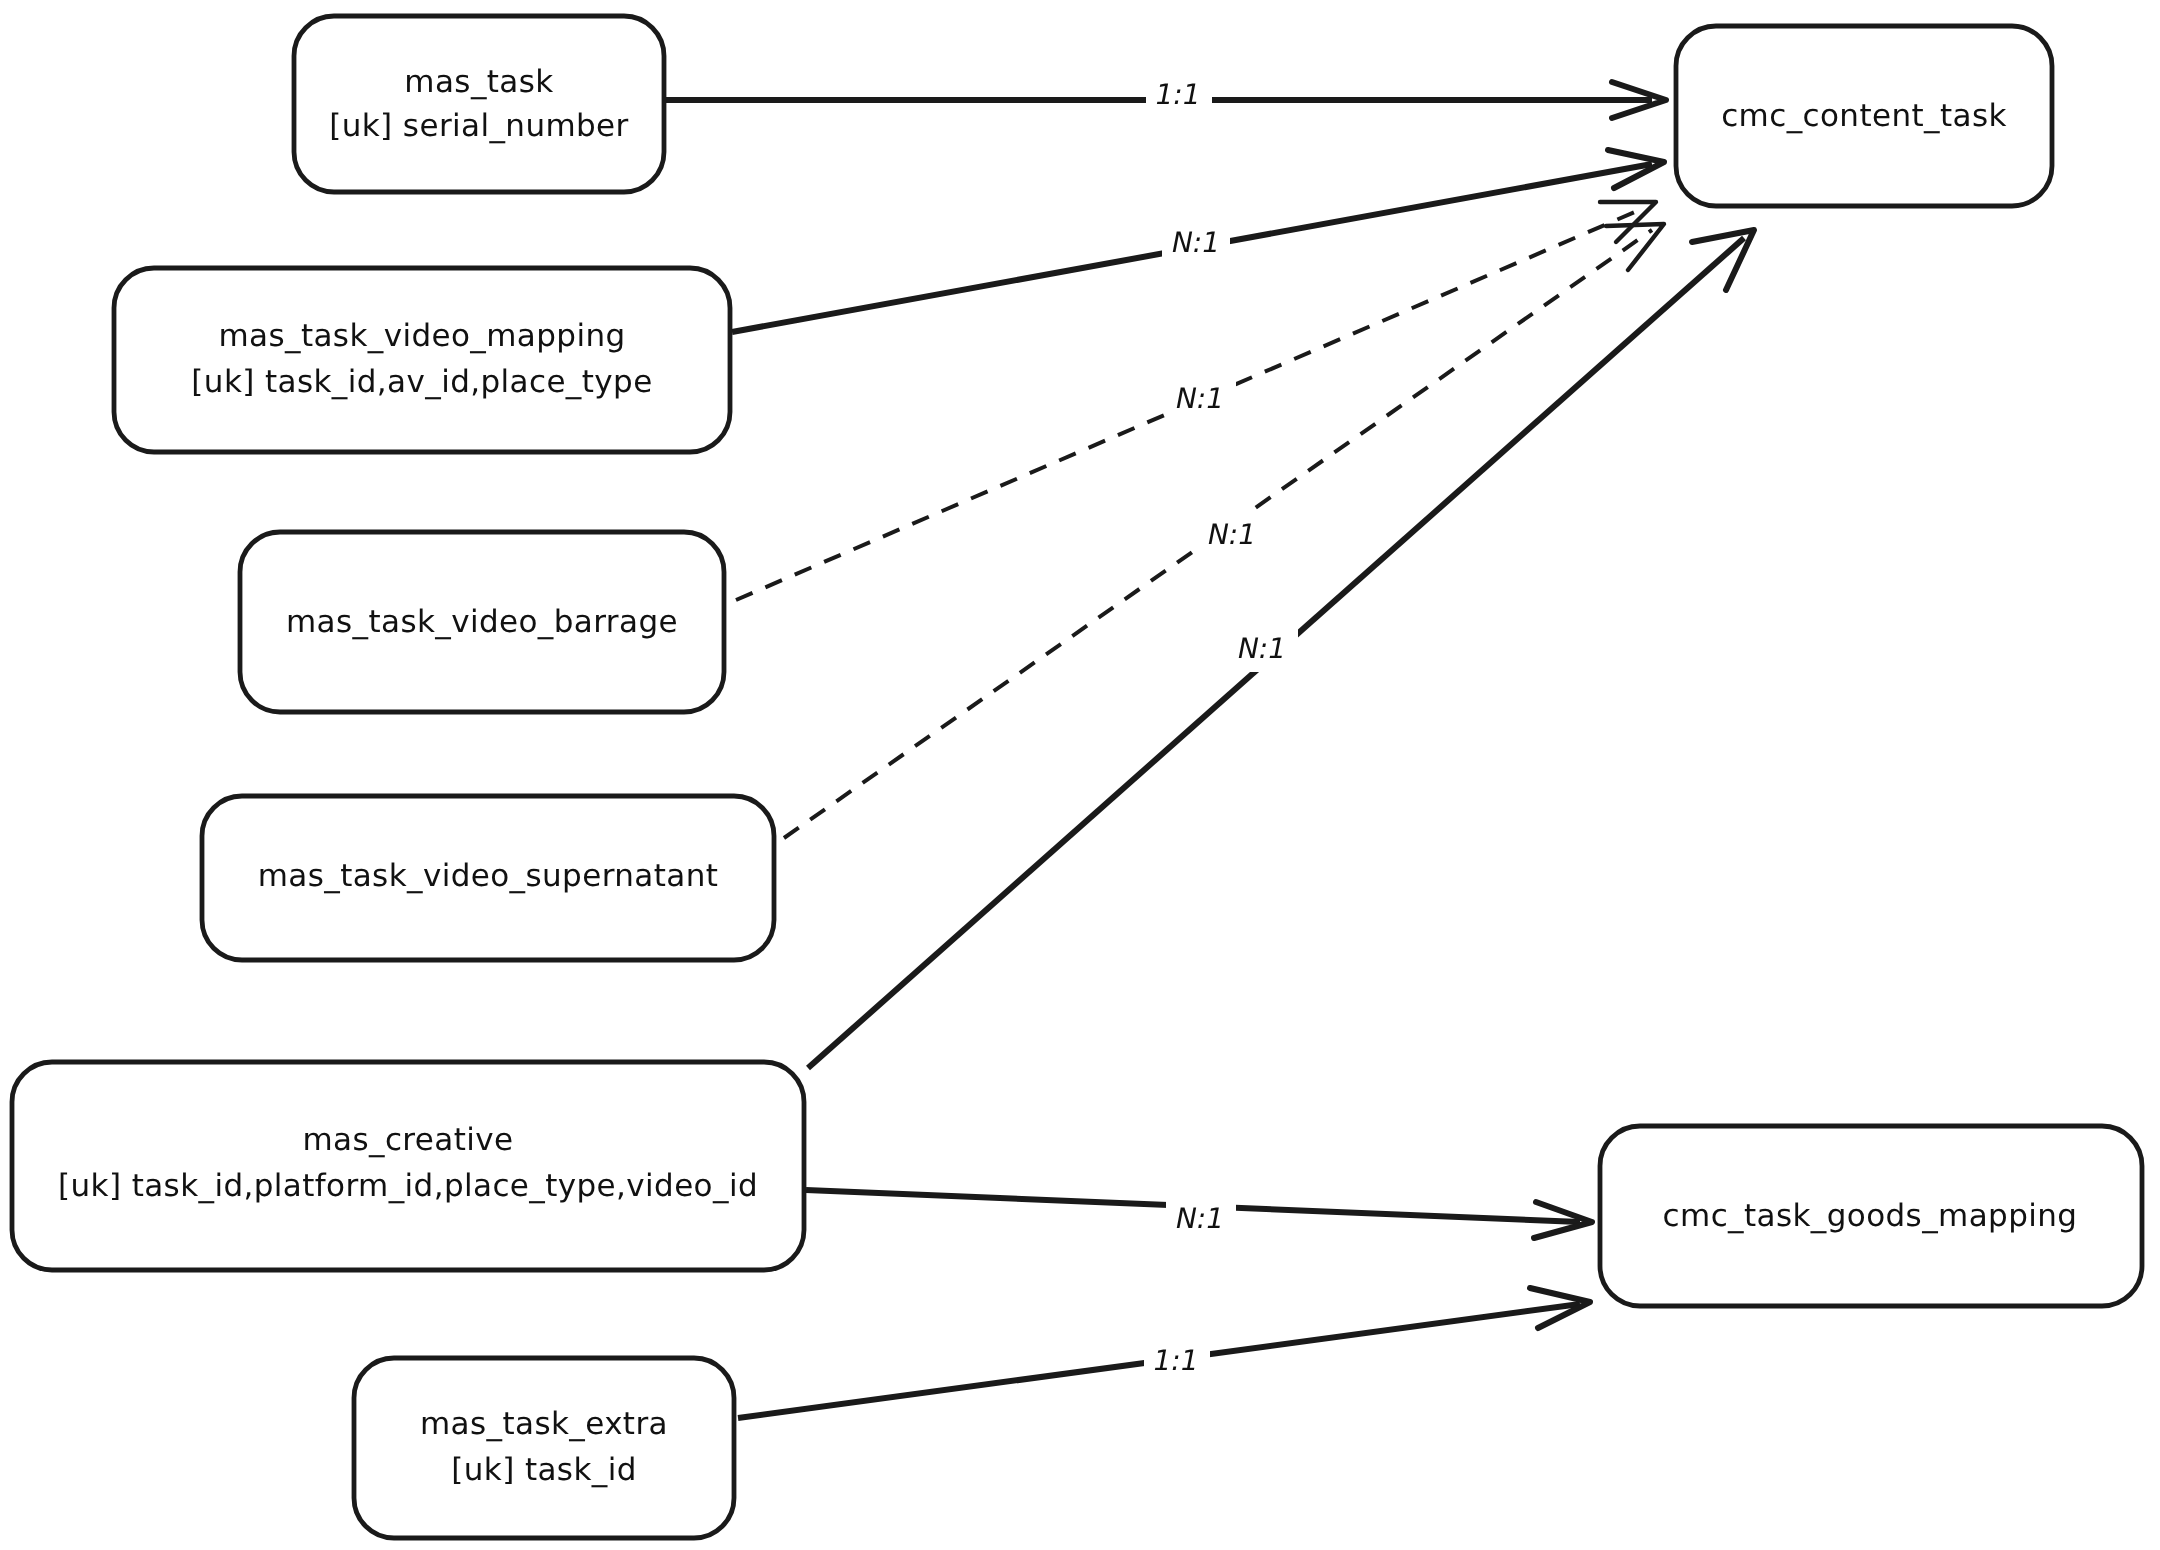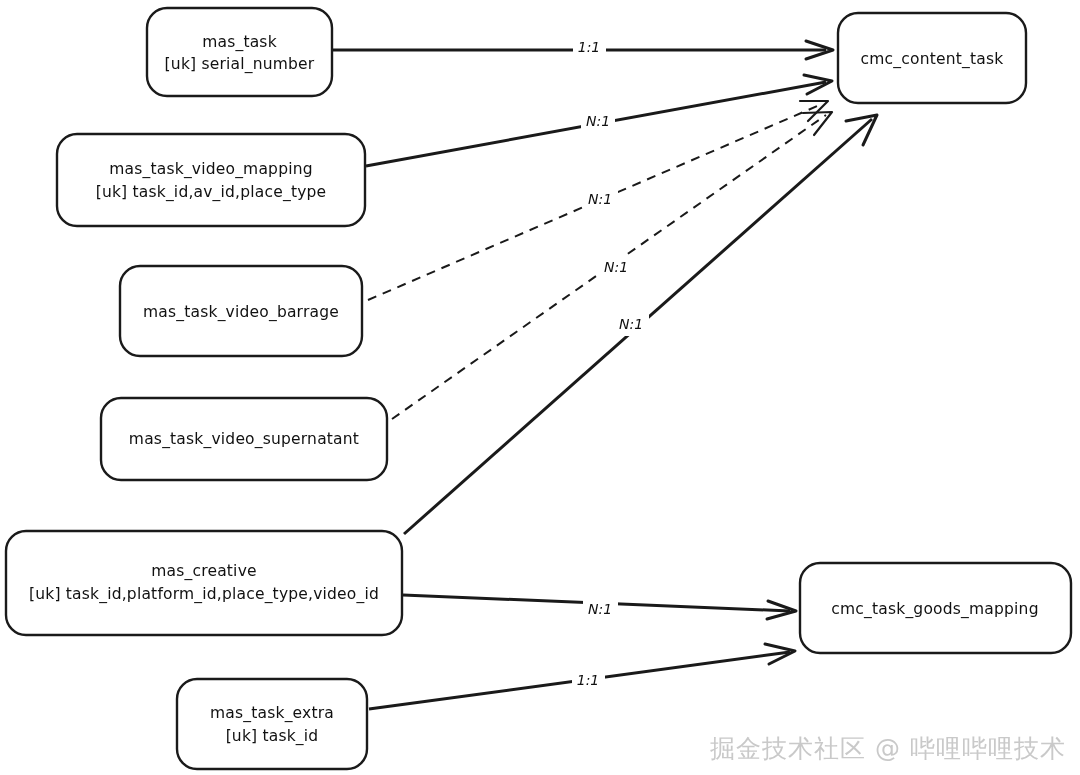--- a/index.html
+++ b/index.html
@@ -176,15 +176,14 @@
       <text class="node-text" x="932" y="59">cmc_content_task</text>
     </g>
 
     <g>
       <rect class="node-rect" x="800" y="563" width="271" height="90" rx="20" ry="20"></rect>
       <text class="node-text" x="935" y="609">cmc_task_goods_mapping</text>
     </g>
 
   </svg>
 
-  <div class="watermark">掘金技术社区 @ 哔哩哔哩技术</div>
 
 </div>
 
 </body></html>

